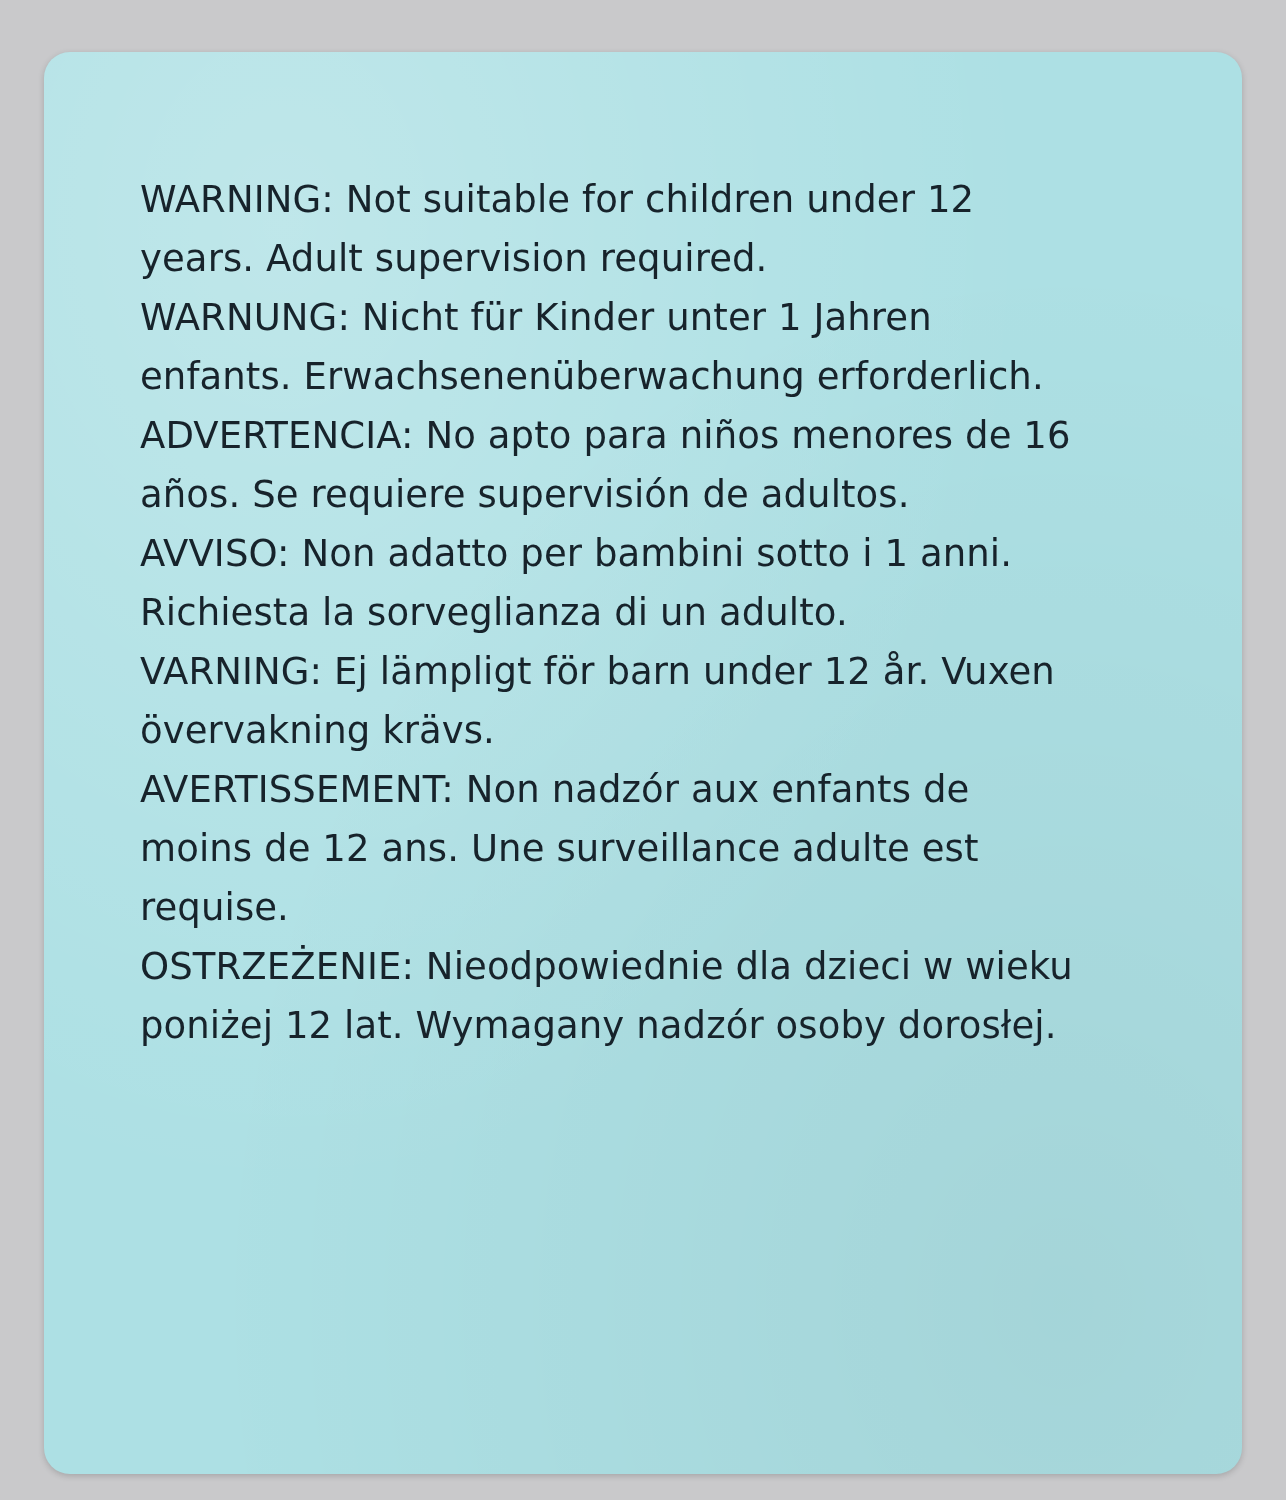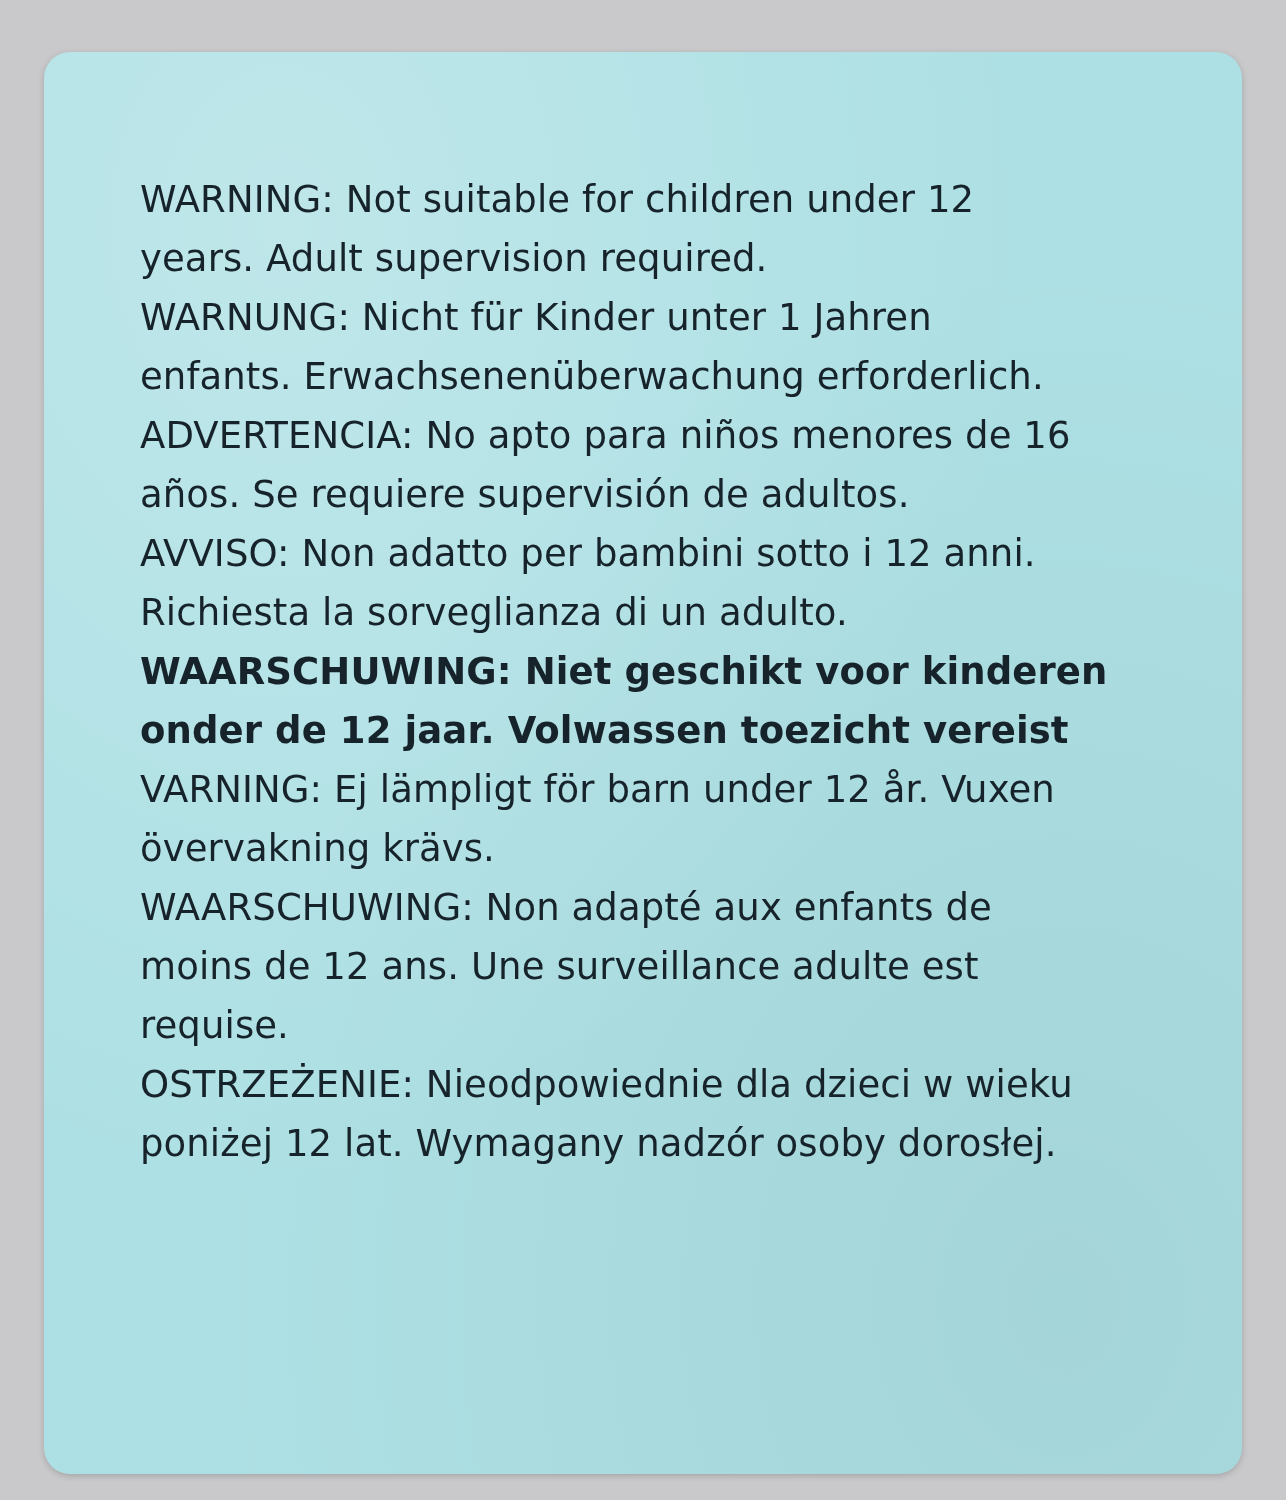--- a/index.html
+++ b/index.html
@@ -78,36 +78,32 @@
         <div class="warning-line">WARNUNG: Nicht für Kinder unter 1 Jahren</div>
         <div class="warning-line">enfants. Erwachsenenüberwachung erforderlich.</div>
       </div>
 
       <div class="paragraph">
         <div class="warning-line">ADVERTENCIA: No apto para niños menores de 16</div>
         <div class="warning-line">años. Se requiere supervisión de adultos.</div>
       </div>
 
       <div class="paragraph">
-        <div class="warning-line">AVVISO: Non adatto per bambini sotto i 12 anni.</div>
+        <div class="warning-line">AVVISO: Non adatto per bambini sotto i 1 anni.</div>
         <div class="warning-line">Richiesta la sorveglianza di un adulto.</div>
       </div>
 
-      <div class="paragraph w-bold">
-        <div class="warning-line">WAARSCHUWING: Niet geschikt voor kinderen</div>
-        <div class="warning-line">onder de 12 jaar. Volwassen toezicht vereist</div>
-      </div>
 
       <div class="paragraph">
         <div class="warning-line">VARNING: Ej lämpligt för barn under 12 år. Vuxen</div>
         <div class="warning-line">övervakning krävs.</div>
       </div>
 
       <div class="paragraph">
-        <div class="warning-line">WAARSCHUWING: Non adapté aux enfants de</div>
+        <div class="warning-line">AVERTISSEMENT: Non nadzór aux enfants de</div>
         <div class="warning-line">moins de 12 ans. Une surveillance adulte est</div>
         <div class="warning-line">requise.</div>
       </div>
 
       <div class="paragraph">
         <div class="warning-line">OSTRZEŻENIE: Nieodpowiednie dla dzieci w wieku</div>
         <div class="warning-line">poniżej 12 lat. Wymagany nadzór osoby dorosłej.</div>
       </div>
 
     </div>

